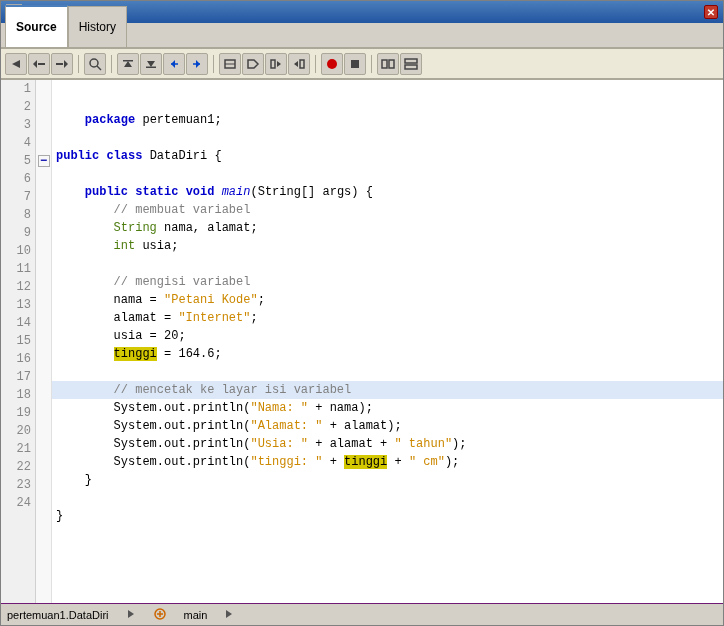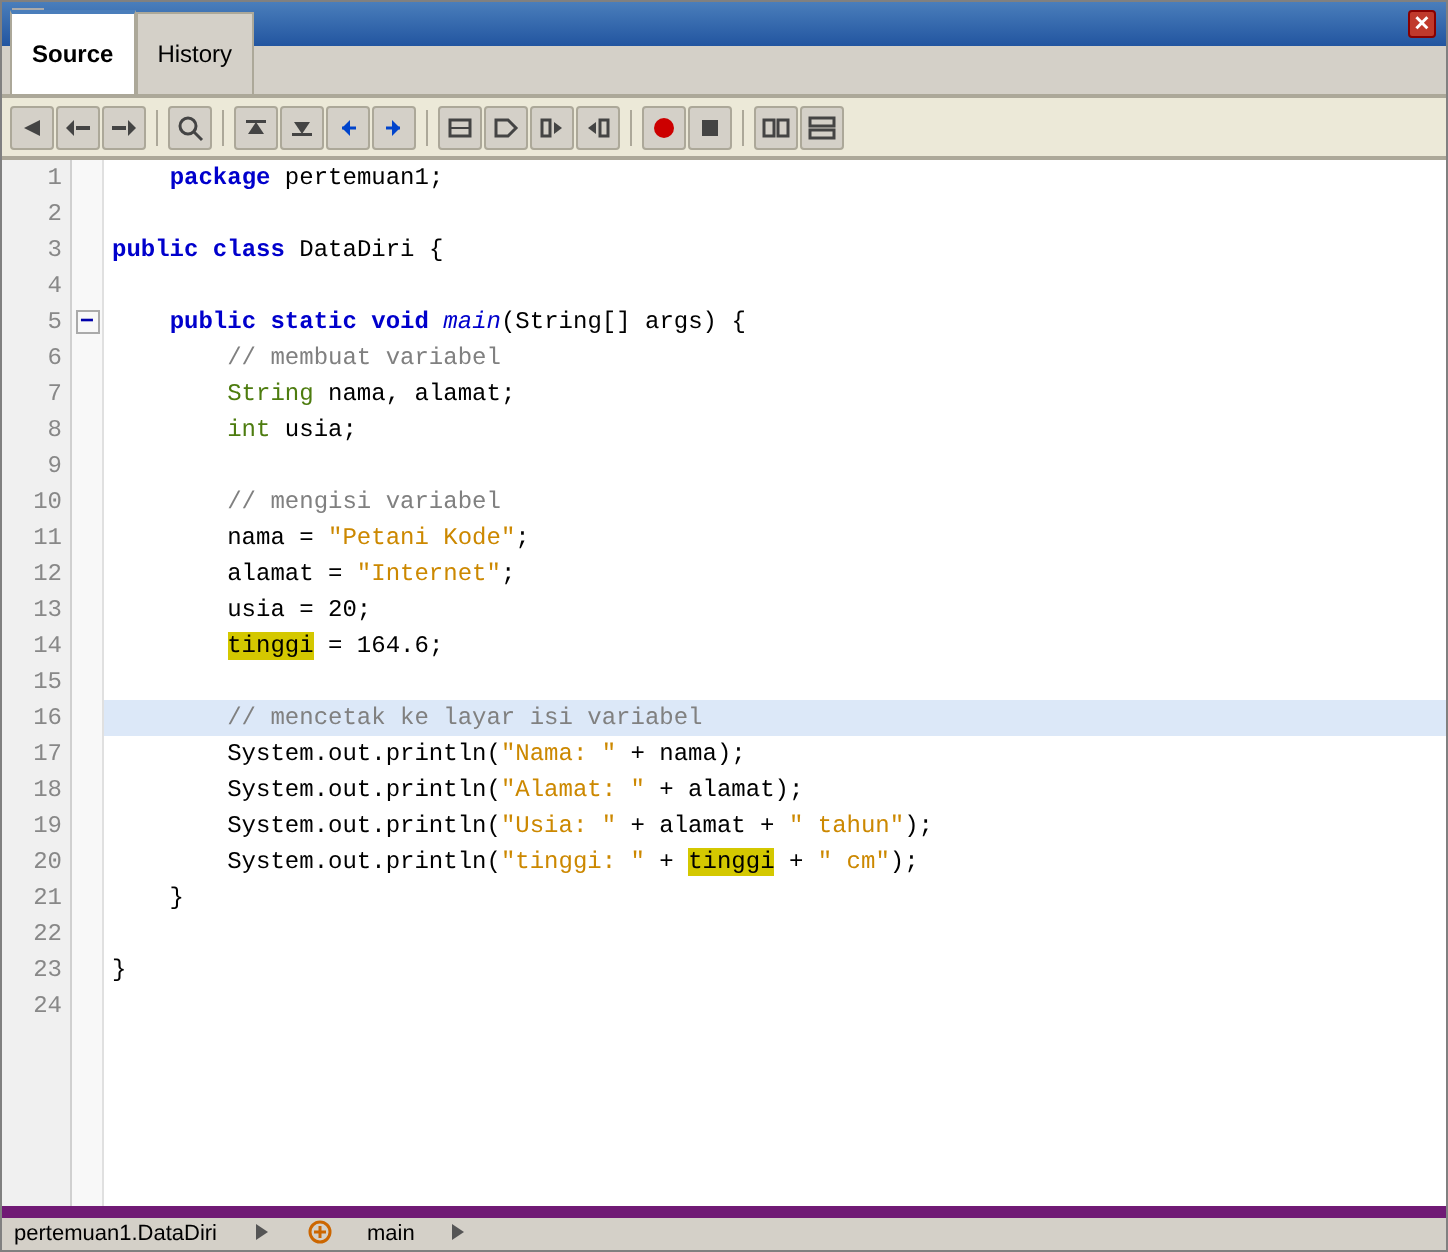--- a/index.html
+++ b/index.html
@@ -171,20 +171,21 @@
       align-items: center;
       justify-content: center;
       font-size: 10px;
       color: #666;
     }
 
     .code-lines {
       flex: 1;
       padding: 0;
       overflow: auto;
+      margin-top: 31px;
     }
 
     .code-line {
       height: 18px;
       line-height: 18px;
       padding: 0 4px;
       white-space: pre;
       font-family: 'Courier New', Courier, monospace;
       font-size: 12px;
     }
@@ -195,21 +196,21 @@
 
     .kw { color: #0000cc; font-weight: bold; }
     .type { color: #4d7c0f; }
     .comment { color: #808080; }
     .string { color: #cc8800; }
     .var-highlight { background: #d4c800; color: #000; }
     .method { color: #0000cc; font-style: italic; }
 
     .statusbar {
       background: #d4d0c8;
-      border-top: 6px solid #701a75;
+      border-top: 1px solid #701a75;
       height: 22px;
       display: flex;
       align-items: center;
       padding: 0 6px;
       font-family: Tahoma, Arial, sans-serif;
       font-size: 11px;
       gap: 17px;
     }
   </style>
 </head>

